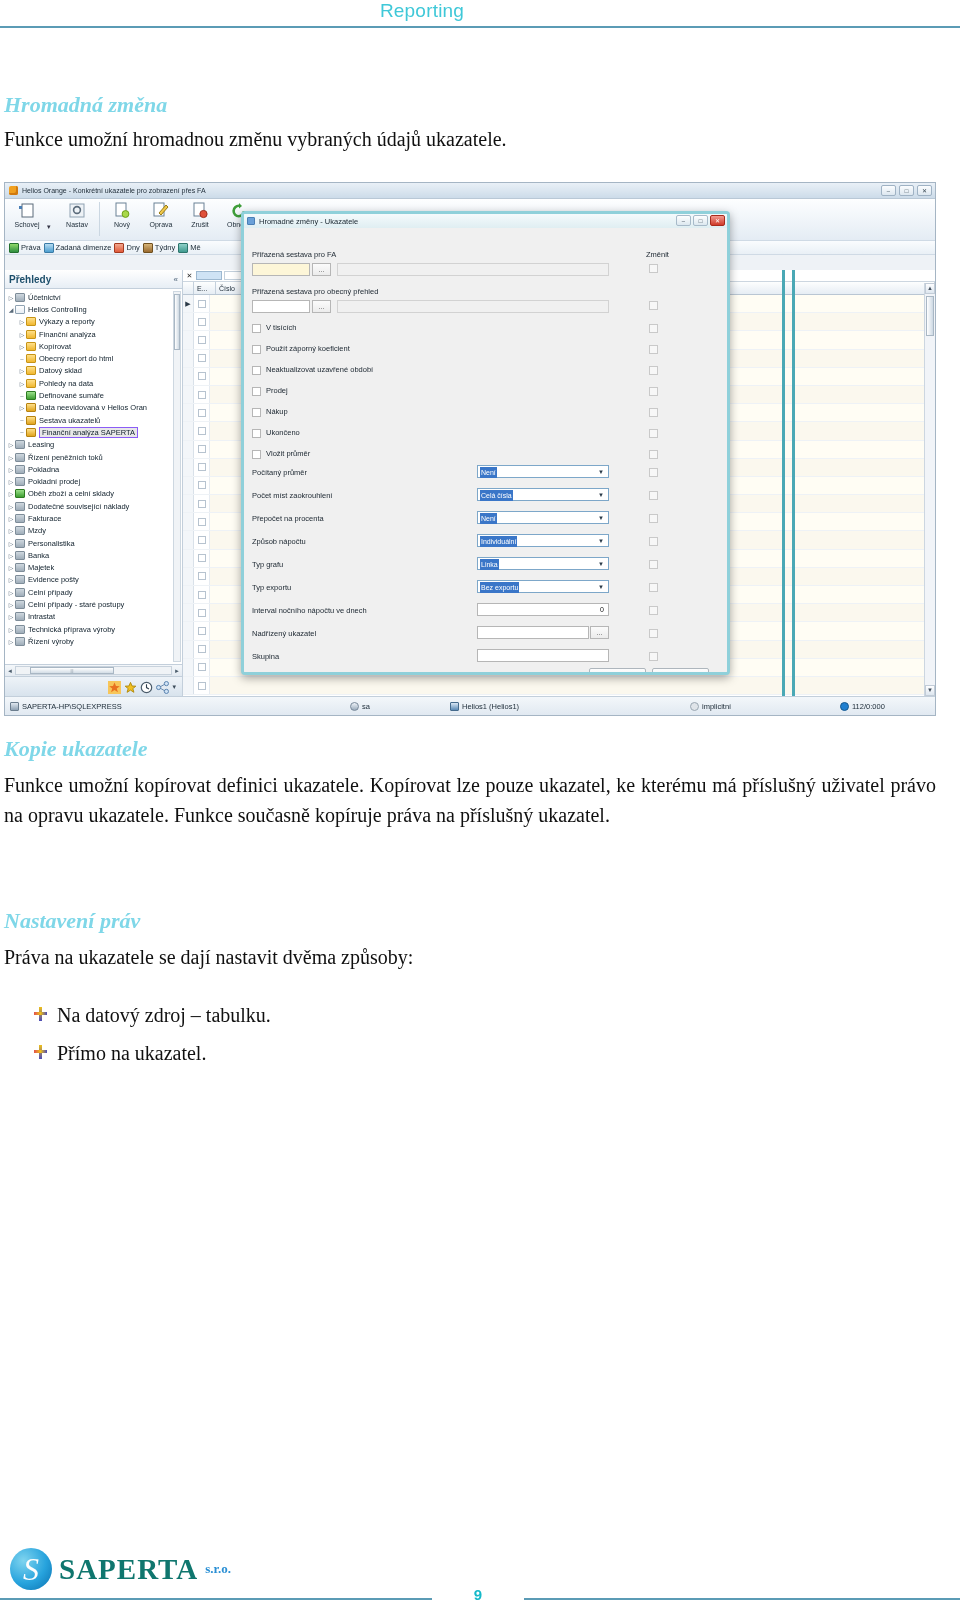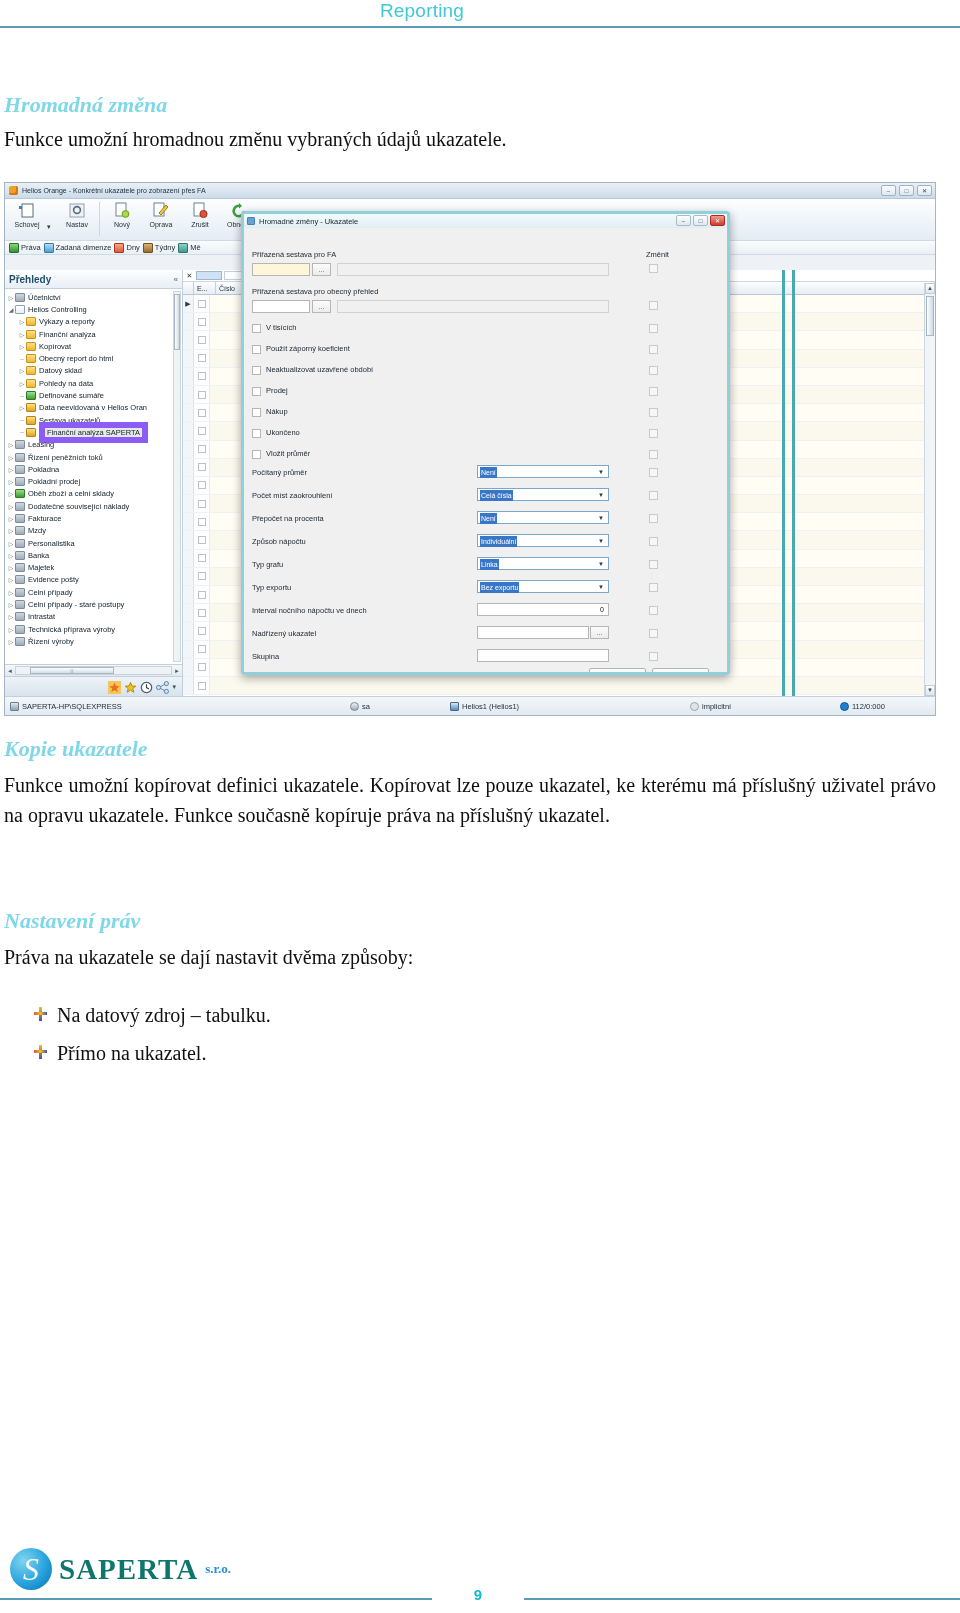--- a/index.html
+++ b/index.html
@@ -131,21 +131,21 @@
     display:flex; align-items:center; height:12.3px; white-space:nowrap;
   }
   .tw { font-size:6px; color:#5a6b7a; width:8px; text-align:center; flex:0 0 8px; }
   .tico { width:10px; height:9px; margin-right:3px; flex:0 0 auto; border-radius:1px; }
   .tico.db { background:linear-gradient(to bottom,#cfd8df,#9fadb9); border:1px solid #7e8d99; }
   .tico.folder { background:linear-gradient(to bottom,#ffe08a,#f0b730); border:1px solid #c79416; }
   .tico.chart { background:linear-gradient(to bottom,#ffffff,#e8eef4); border:1px solid #8fa2b2; }
   .tico.green { background:linear-gradient(to bottom,#9ae08a,#3e9e31); border:1px solid #2d7a22; }
   .tico.gold { background:linear-gradient(to bottom,#ffe08a,#e0a41e); border:1px solid #b78311; }
   .tlbl { font-size:7.5px; color:#10202c; }
-  .tnode.sel .tlbl { background:#e8e8e8; border:6px solid #8b5cf6; padding:0 2px; }
+  .tnode.sel .tlbl { background:#e8e8e8; border:1px solid #8b5cf6; padding:0 2px; }
   .tree-scroll {
     position:absolute; right:1px; top:2px; width:8px; bottom:2px;
     background:#f0f3f6; border:1px solid #cdd7e0;
   }
   .tree-thumb { position:absolute; left:0; top:2px; width:6px; height:56px;
     background:linear-gradient(to right,#ffffff,#cdd8e2); border:1px solid #a9b7c4; }
   .tree-hbar {
     height:12px; background:linear-gradient(to bottom,#f4f7fa,#e3eaf1);
     border-top:1px solid #c3cfdb; display:flex; align-items:center;
     padding:0 2px; gap:2px;

